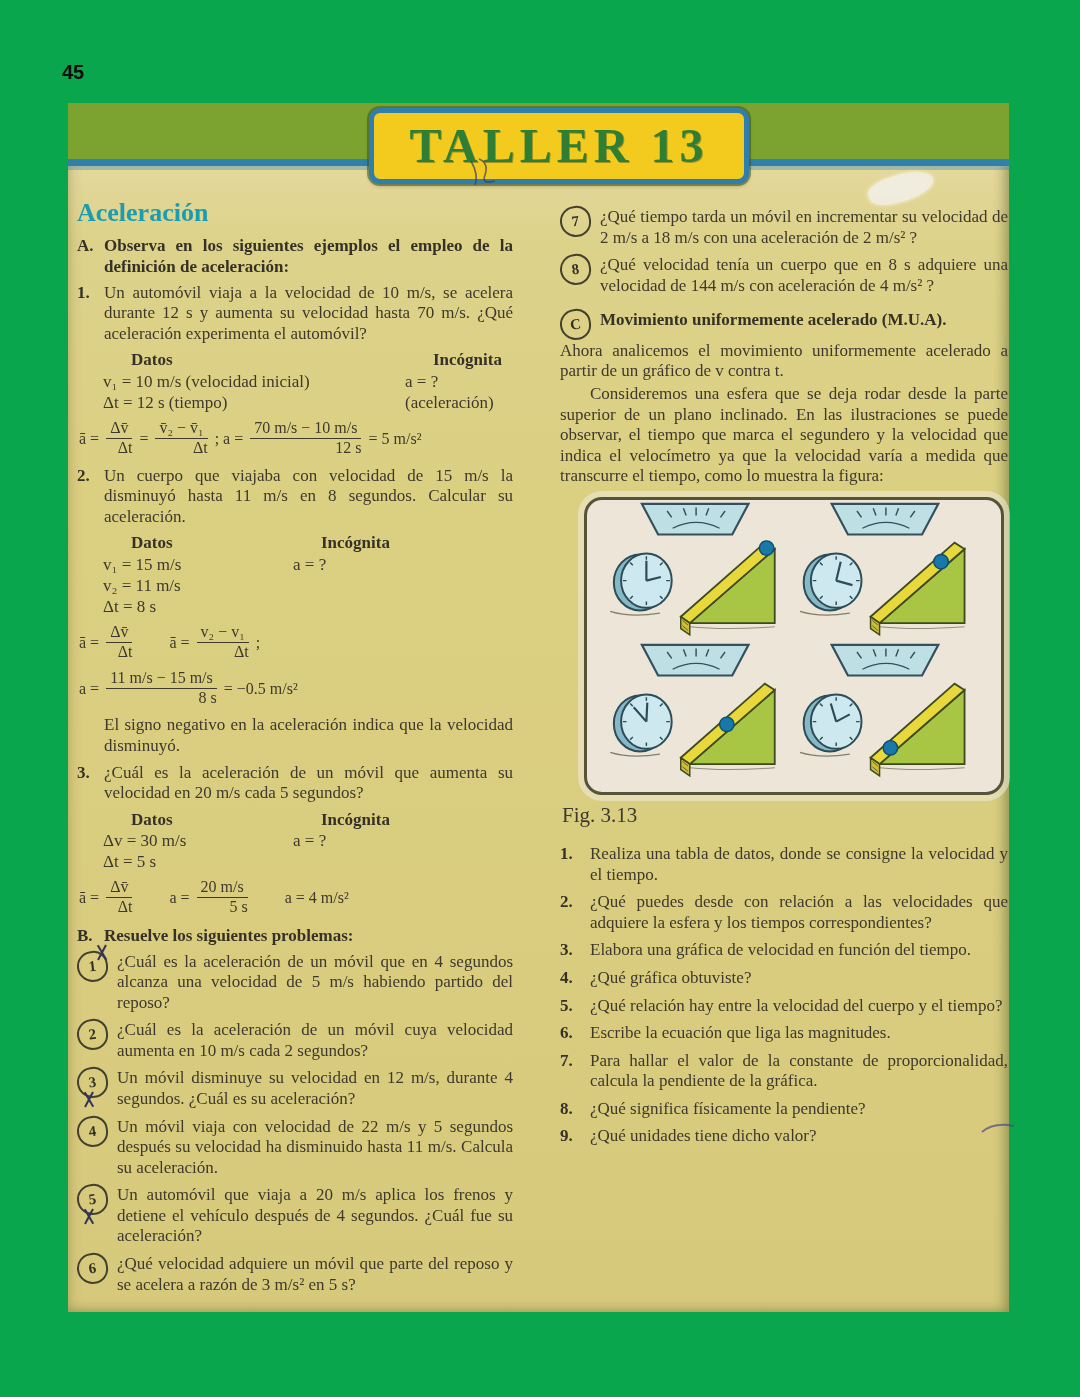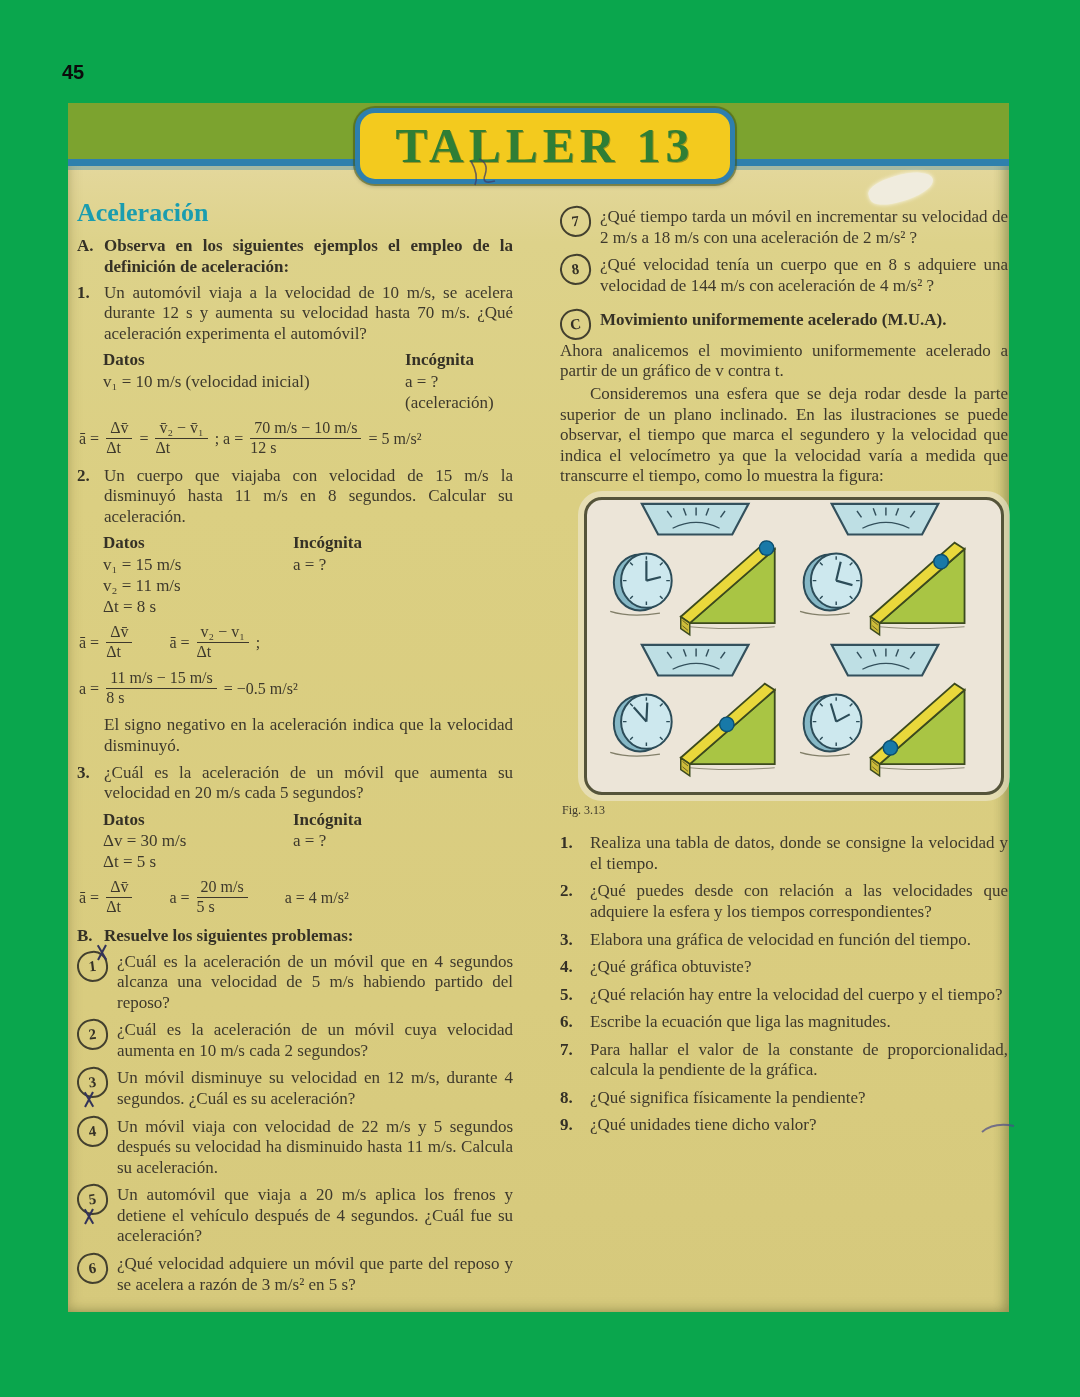--- a/index.html
+++ b/index.html
@@ -7,47 +7,47 @@
        font-family:"Liberation Serif","DejaVu Serif",serif;color:#3e392c;}
   .root{position:absolute;inset:0;overflow:hidden;}
   .pagenum{position:absolute;left:62px;top:60px;font-family:"Liberation Sans","DejaVu Sans",sans-serif;
        font-weight:bold;font-size:20px;color:#0b0b0b;}
   .page{position:absolute;left:68px;top:103px;width:941px;height:1209px;
        background:linear-gradient(180deg,#e9e1ca 0px,#e3d79a 70px,#ddd28a 140px,#dbcf82 400px,#d9cc7f 900px,#d6c97c 100%);
        box-shadow:inset 0 0 14px rgba(90,80,30,.35), inset -6px 0 10px rgba(60,90,40,.25);}
   .band{position:absolute;top:0;left:0;right:0;height:56px;background:#7ca32f;
        border-bottom:7px solid #2e80ad;}
   .band::after{content:"";position:absolute;left:0;right:0;bottom:-11px;height:4px;background:rgba(46,128,173,.35);}
-  .badge{position:absolute;left:287px;top:5px;width:370px;height:66px;background:#f3ca1e;
-       border:5px solid #2e7fae;border-radius:20px;display:flex;align-items:center;justify-content:center;
+  .badge{position:absolute;left:301px;top:5px;width:370px;height:66px;background:#f3ca1e;
+       border:5px solid #2e7fae;border-radius:11px;display:flex;align-items:center;justify-content:center;
        box-shadow:0 0 0 2px rgba(70,90,25,.55), 0 2px 4px rgba(0,0,0,.25);}
   .badge-text{font-weight:bold;font-size:48px;letter-spacing:5px;color:#2f7e35;
        text-shadow:1px 1px 0 rgba(40,70,25,.4);}
   .whiteout{position:absolute;left:800px;top:72px;width:66px;height:26px;background:#f2efe6;
        border-radius:40% 60% 50% 50%;transform:rotate(-18deg);opacity:.9;box-shadow:0 0 4px #fff;}
   .scribble{position:absolute;left:395px;top:48px;}
 
   .col-left{position:absolute;left:9px;top:94px;width:436px;}
   .col-right{position:absolute;left:492px;top:100px;width:448px;}
 
   .acel{margin:0 0 8px 0;font-size:26px;font-weight:bold;color:#1a9daf;}
   .item{display:flex;margin-bottom:5px;}
   .num{flex:0 0 27px;font-weight:bold;color:#353126;}
   .btxt{font-weight:bold;color:#353126;text-align:justify;}
   .jtxt{text-align:justify;flex:1;}
   body{font-size:17px;line-height:1.21;}
 
   .datos{display:flex;margin:4px 0 4px 26px;}
   .dcol1a{flex:0 0 302px;}
   .dcol1b{flex:0 0 190px;}
-  .dhead{font-weight:bold;color:#353126;}
+  .dhead{font-weight:bold;color:#353126;margin-left:28px;}
   .datos div{line-height:1.25;}
 
   .formula{display:flex;align-items:center;gap:7px;margin:7px 0 9px 2px;font-size:16px;white-space:nowrap;}
-  .frac{display:inline-block;text-align:left;vertical-align:middle;line-height:1.05;}
+  .frac{display:inline-block;text-align:right;vertical-align:middle;line-height:1.05;}
   .frac .fnum{display:block;border-bottom:1.6px solid #3e392c;padding:0 4px 1px 4px;}
   .frac .fden{display:block;padding-top:1px;}
   .g{display:inline-flex;align-items:center;gap:7px;}
   .gap34{margin-left:30px;}
   .note{margin:2px 0 6px 27px;text-align:justify;}
 
   .plist{margin-top:4px;}
   .pitem{position:relative;padding-left:40px;margin-bottom:7px;text-align:justify;}
   .cnum{position:absolute;left:0;top:-1px;width:27px;height:27px;border:2px solid #43402f;
        border-radius:52% 48% 50% 54%;display:flex;align-items:center;justify-content:center;
@@ -61,21 +61,21 @@
 
   .chead{position:relative;padding-left:40px;margin:14px 0 10px 0;font-weight:bold;color:#353126;text-align:justify;}
   .qitem{display:flex;margin-bottom:7px;}
   .qnum{flex:0 0 30px;font-weight:bold;color:#353126;}
   .para{margin:0 0 2px 0;text-align:justify;}
   .indent{text-indent:30px;}
 
   .figure{position:relative;margin:10px 0 4px 24px;width:414px;height:292px;background:#ece5d8;
        border:3px solid #55543a;border-radius:18px;box-shadow:0 0 0 6px rgba(240,235,220,.55);}
   .figure svg{position:absolute;inset:2px;width:404px;height:282px;}
-  .figcap{margin:8px 0 16px 2px;font-size:12px;}
+  .figcap{margin:8px 0 16px 2px;font-size:21px;}
   .penmark{position:absolute;}
 </style>
 </head>
 <body>
 
 <div class="root">
   <span class="pagenum">45</span>
 
   <div class="page">
     <div class="band"></div>
@@ -96,20 +96,21 @@
       </div>
 
       <div class="item">
         <span class="num">1.</span>
         <span class="jtxt">Un automóvil viaja a la velocidad de 10 m/s, se acelera durante 12 s y aumenta su velocidad hasta 70 m/s. ¿Qué aceleración experimenta el automóvil?</span>
       </div>
       <div class="datos">
         <div class="dcol1a">
           <div class="dhead">Datos</div>
           <div>v₁ = 10 m/s (velocidad inicial)</div>
+          <div>Δt = 12 s (tiempo)</div>
         </div>
         <div>
           <div class="dhead">Incógnita</div>
           <div>a = ?</div>
           <div>(aceleración)</div>
         </div>
       </div>
       <div class="formula">
         <span>ā =</span>
         <span class="frac">

